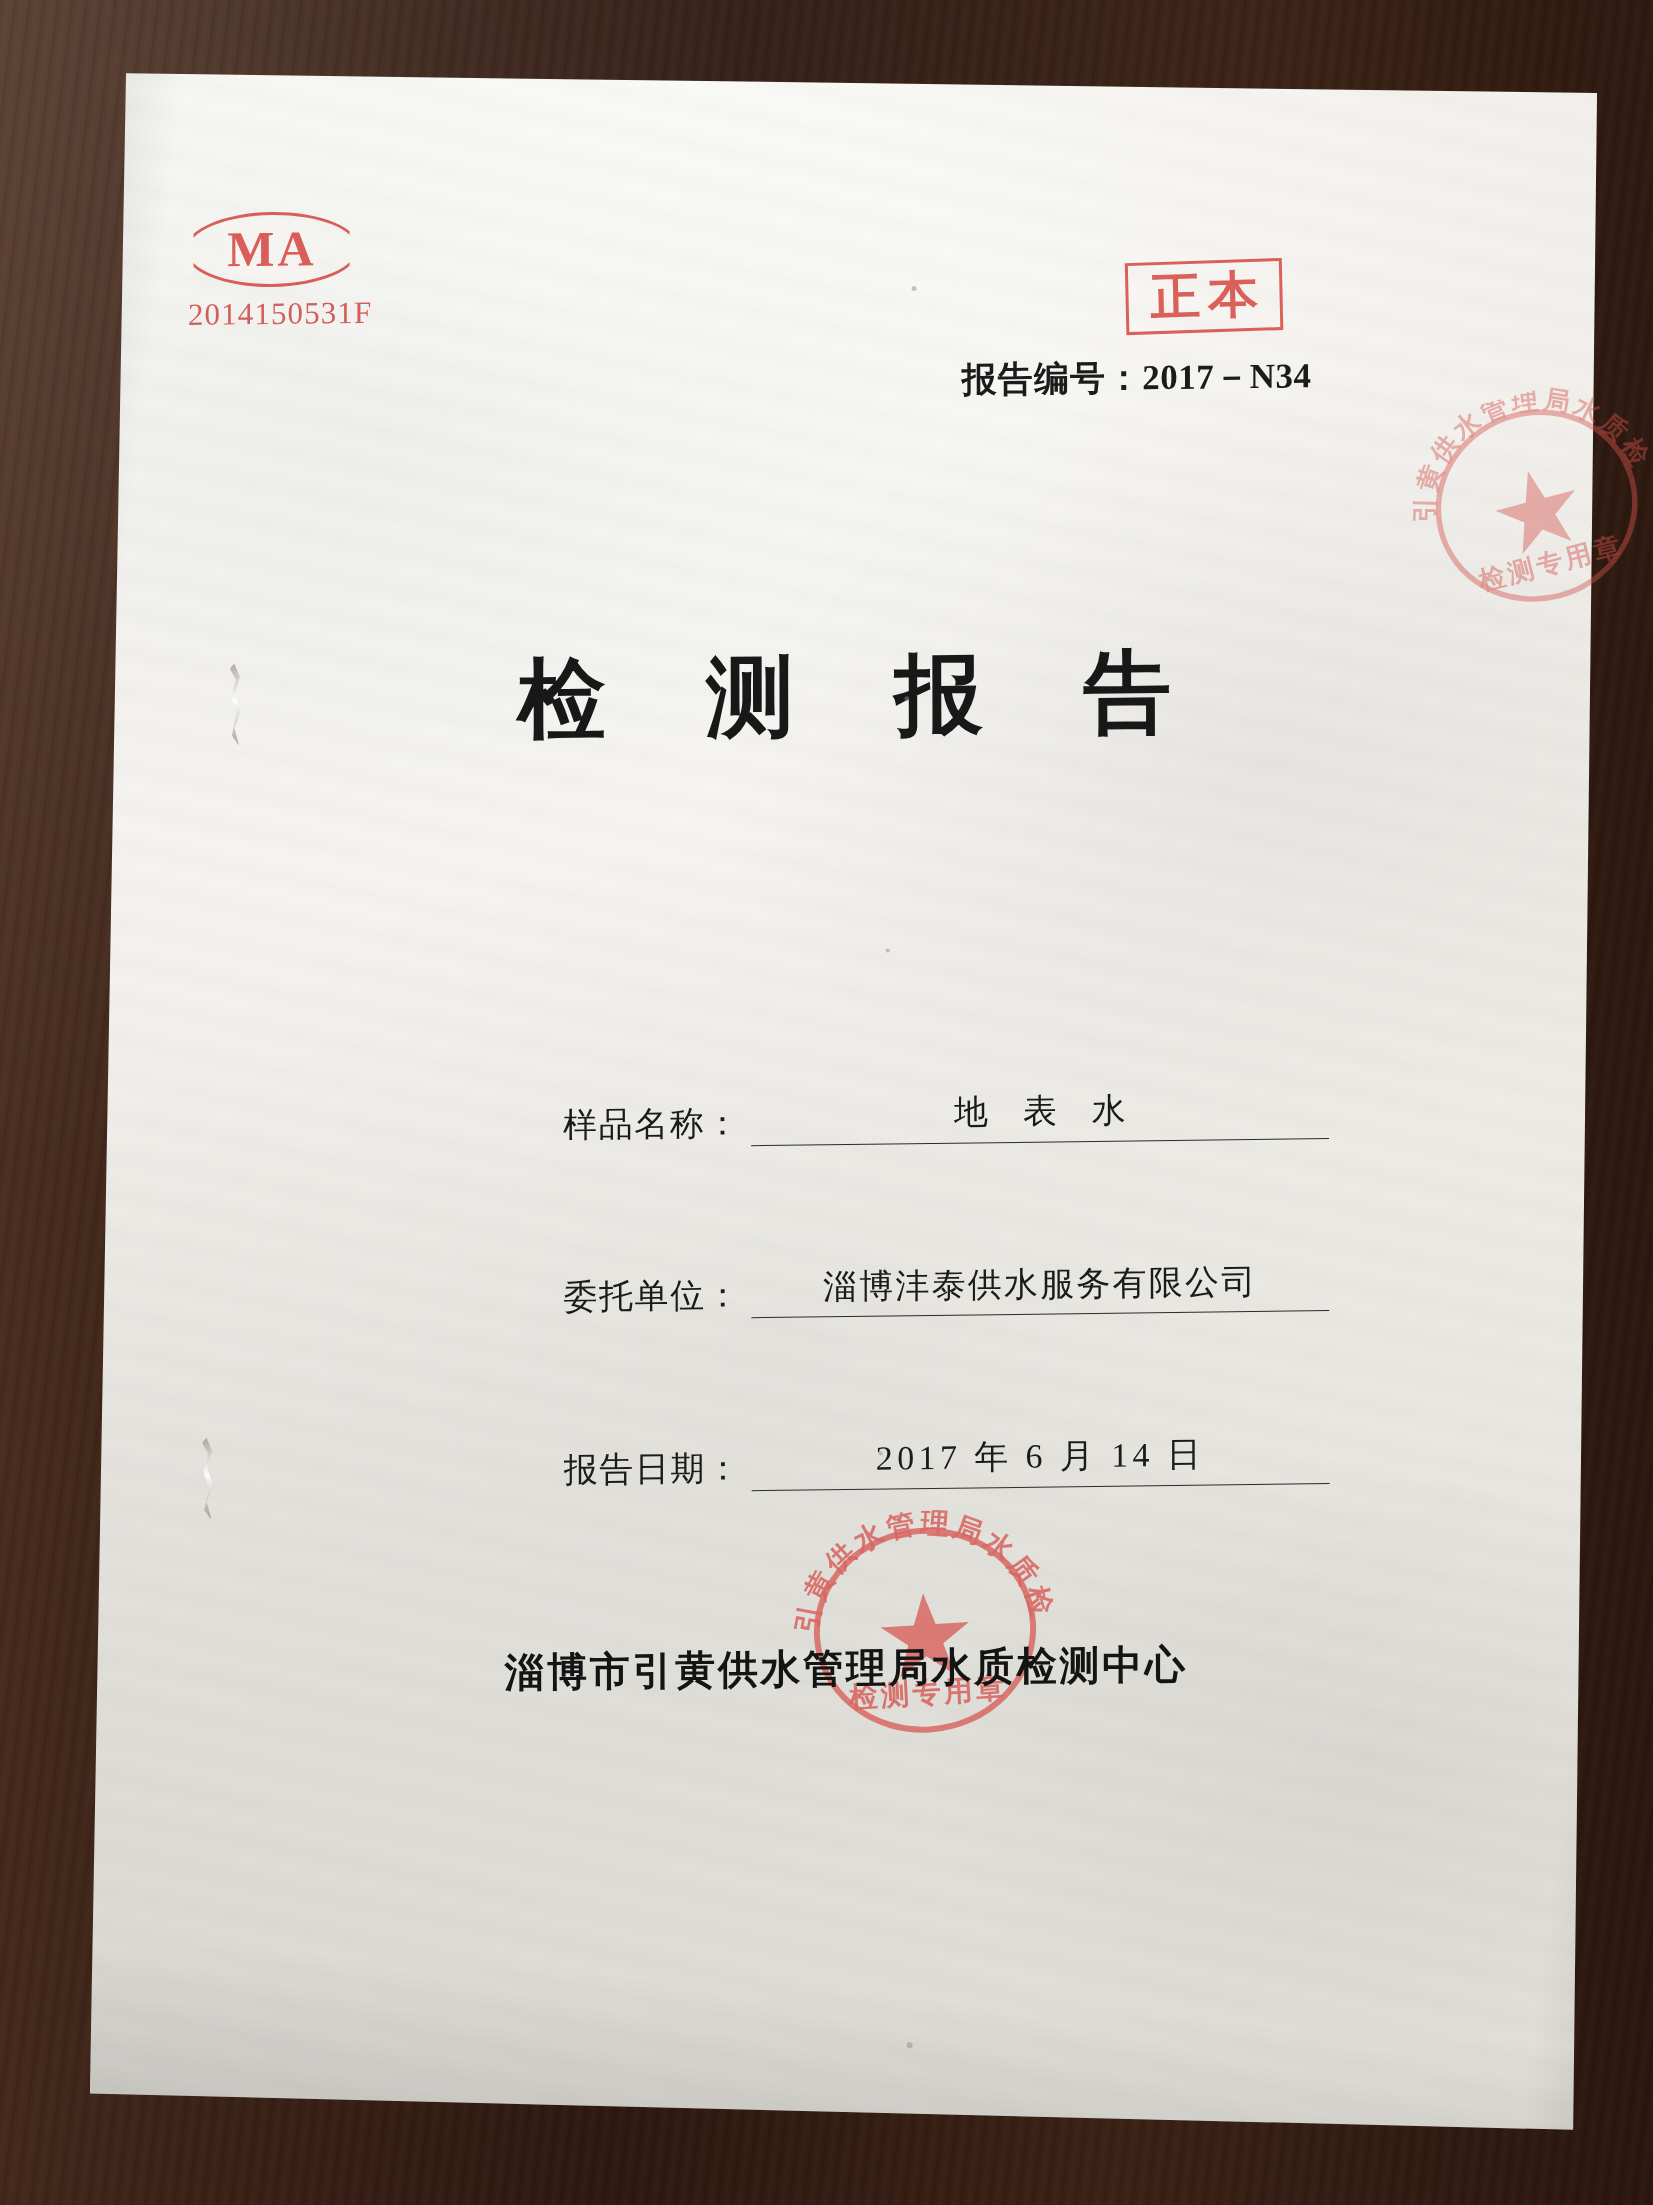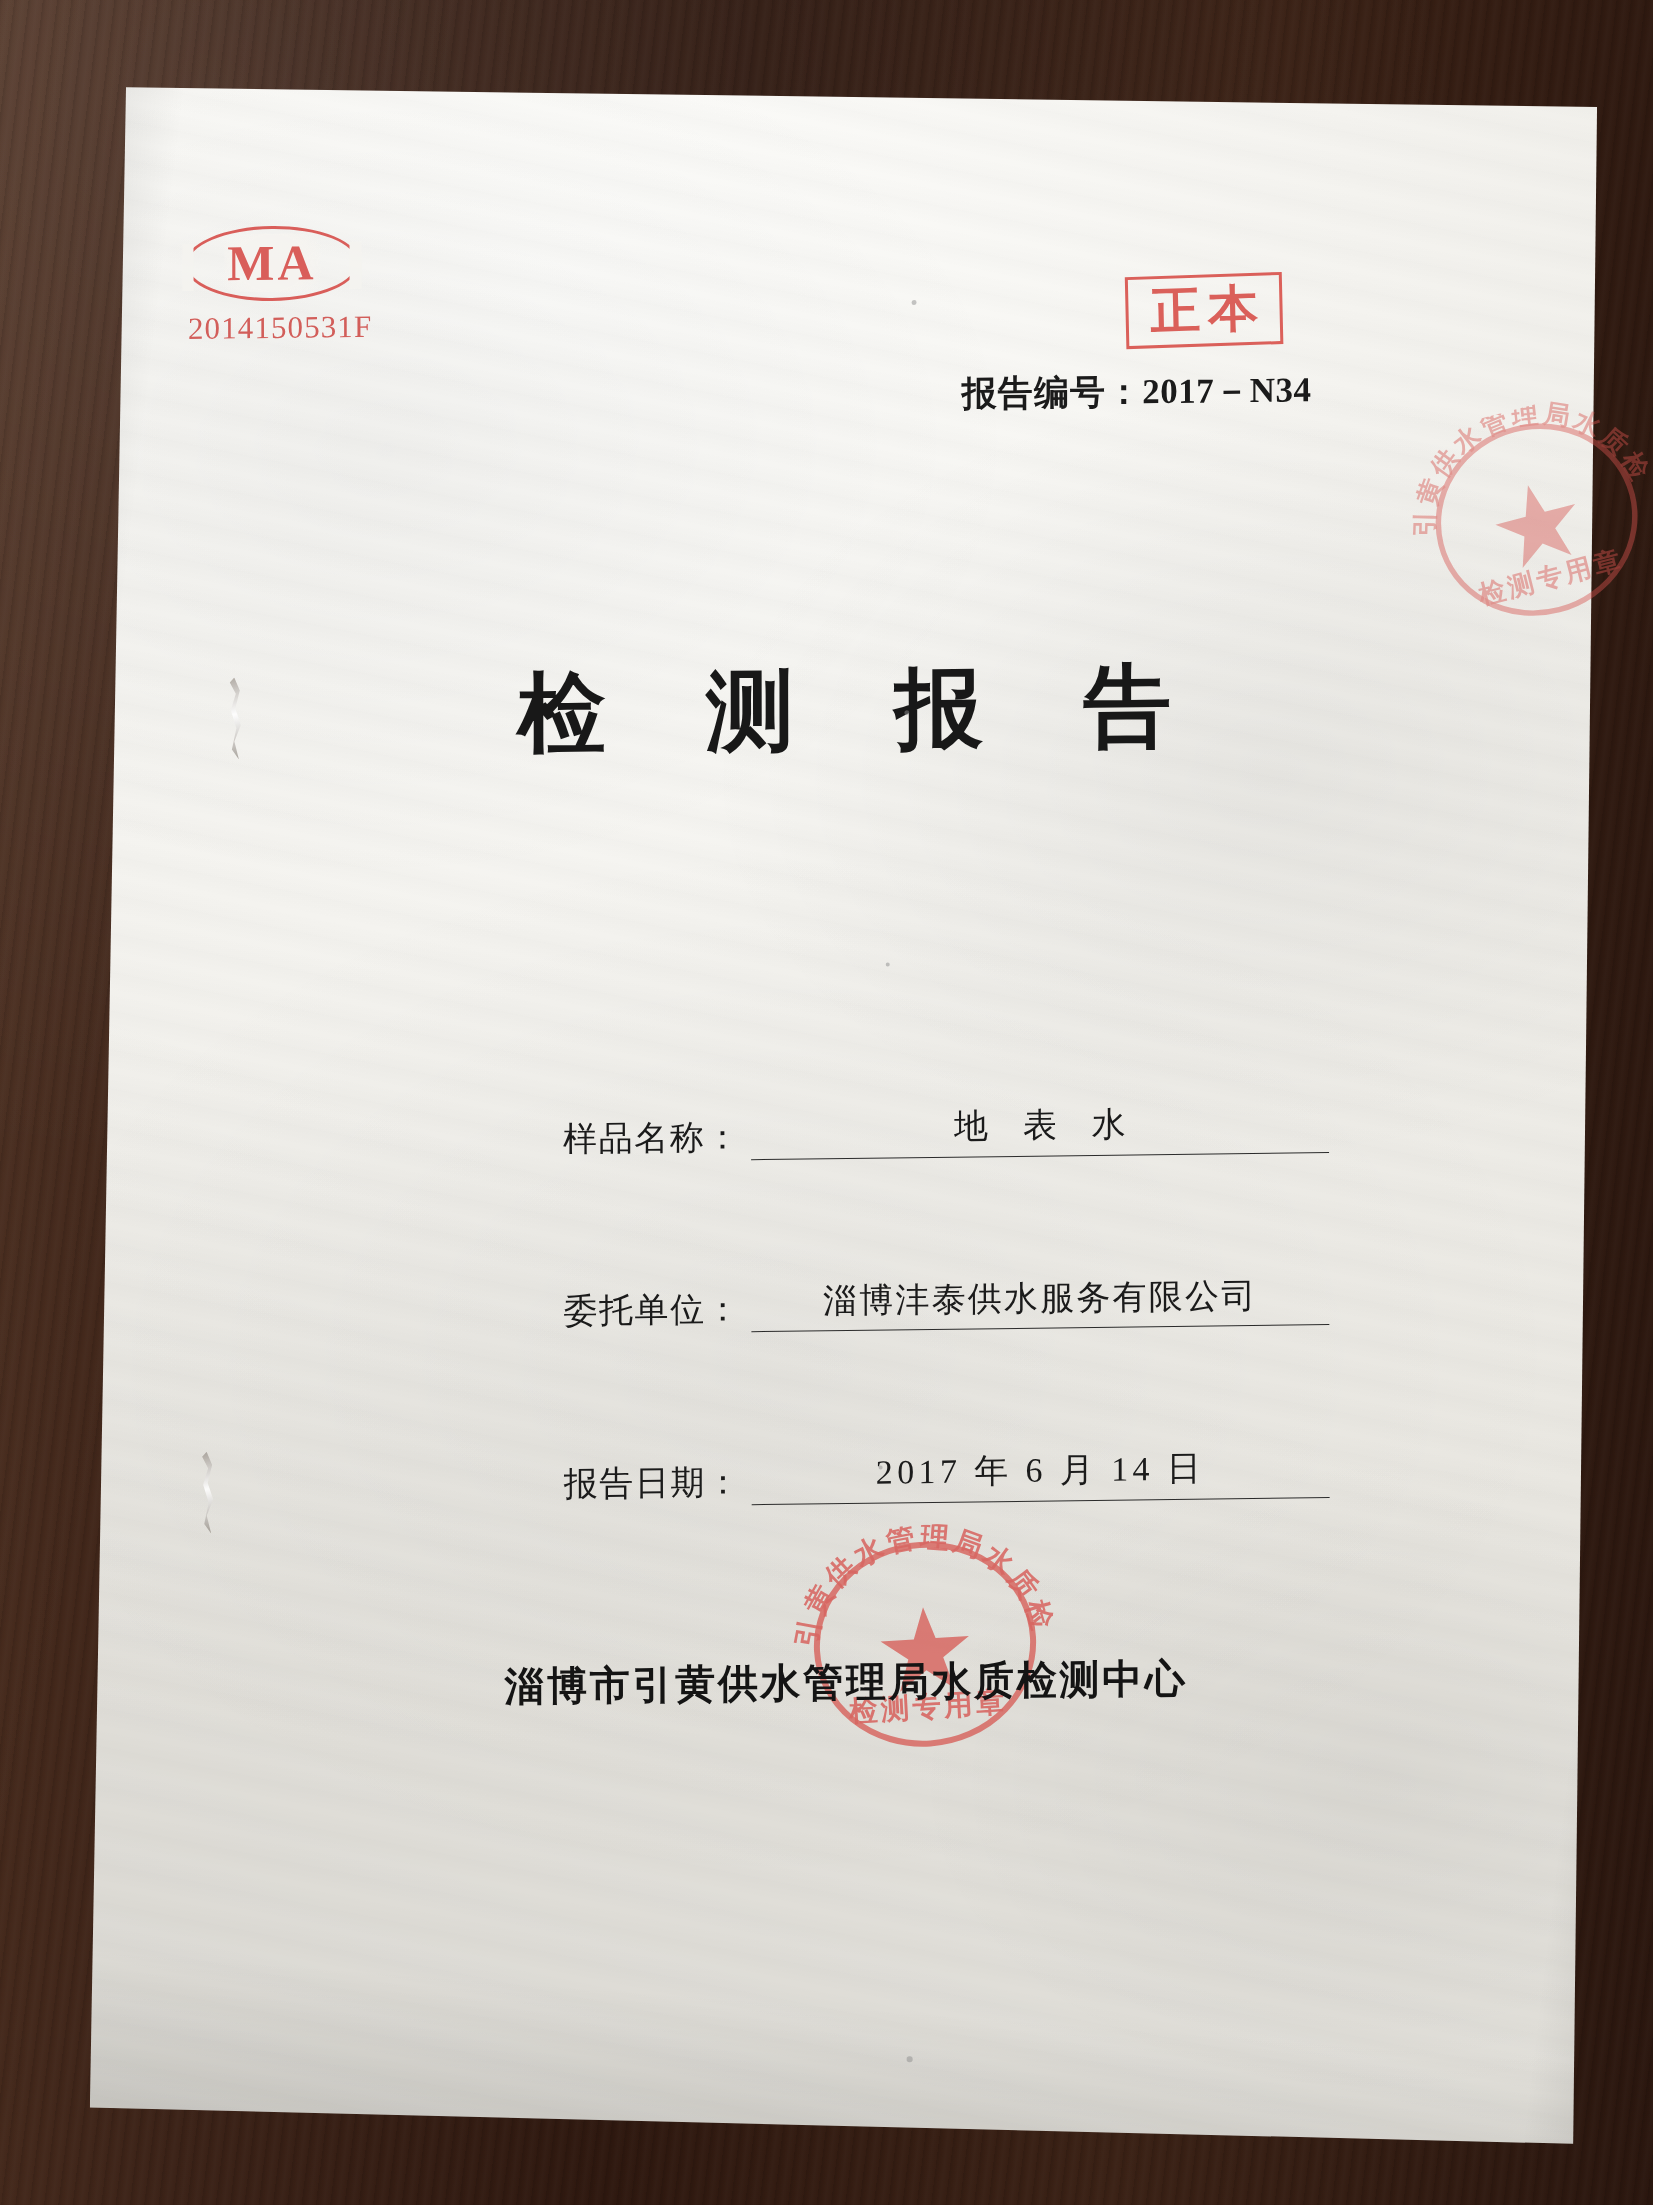--- a/index.html
+++ b/index.html
@@ -28,21 +28,21 @@
     background:
       repeating-linear-gradient(97deg, rgba(0,0,0,0.10) 0px, rgba(0,0,0,0.0) 3.8px, rgba(255,255,255,0.018) 8.2px, rgba(0,0,0,0.0) 14.2px),
       radial-gradient(140% 90% at 12% 4%, rgba(255,255,255,0.07), rgba(0,0,0,0) 55%);
     pointer-events:none;
   }
 
   
   #paper-wrap{
     position:absolute;
     left: 82px;
-    top: 66px;
+    top: 52px;
     width: 1526px;
     height: 2095px;
   }
   #paper{
     position:absolute;
     inset:0;
     background:
       radial-gradient(120% 70% at 30% 10%, #fdfdfb 0%, #f4f3ef 45%, #e9e7e1 100%);
     box-shadow: 0 16.4px 38px rgba(0,0,0,0.55);
     transform: rotate(-0.7deg) skewX(-0.6deg);

